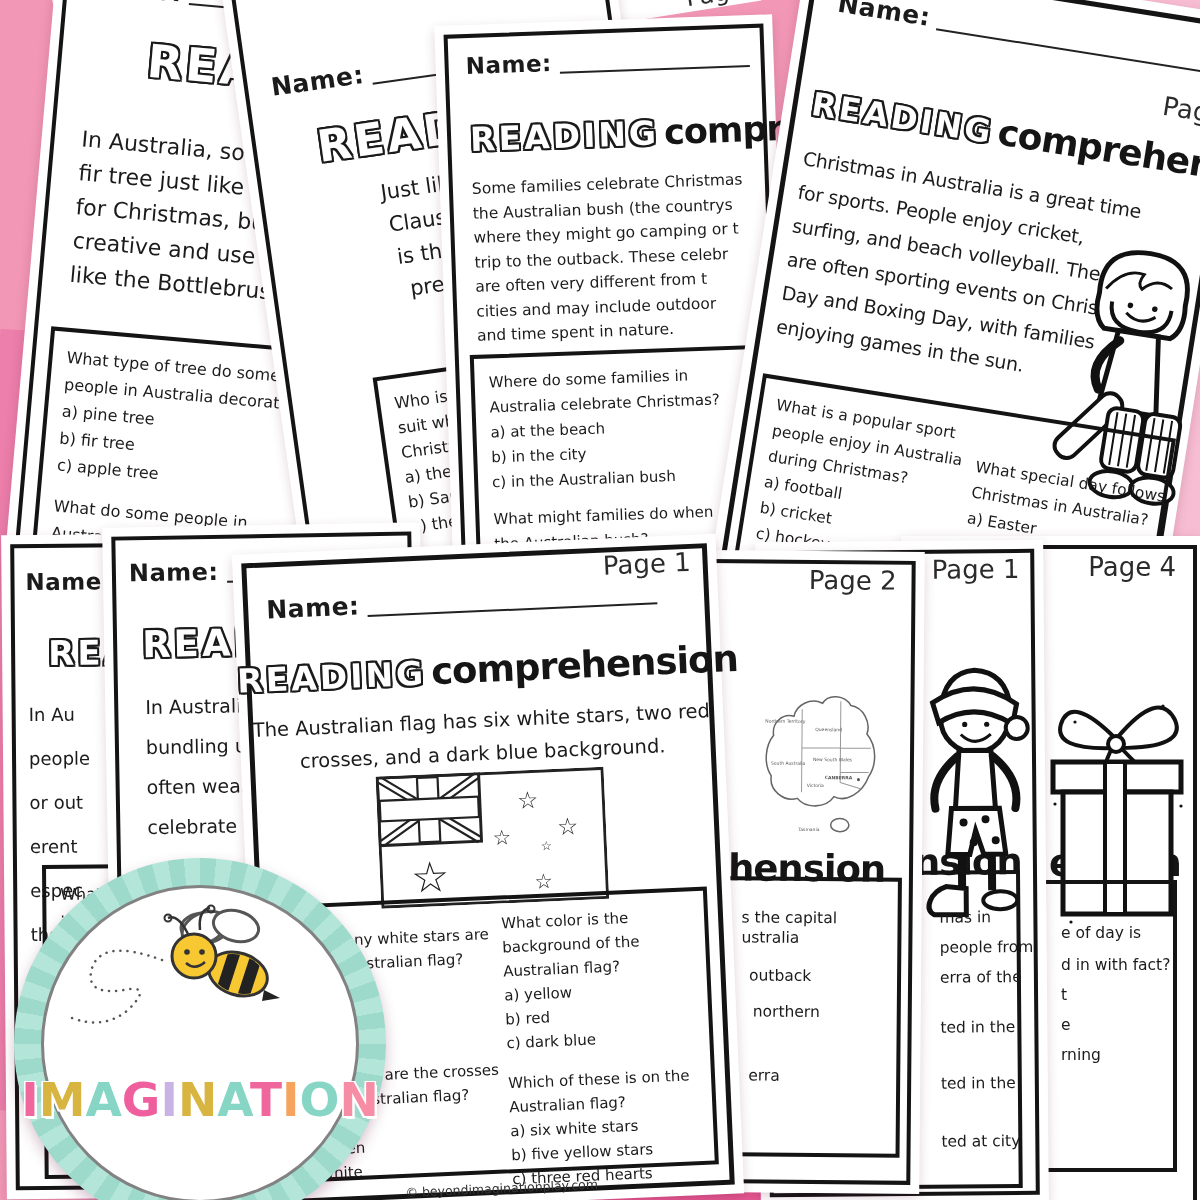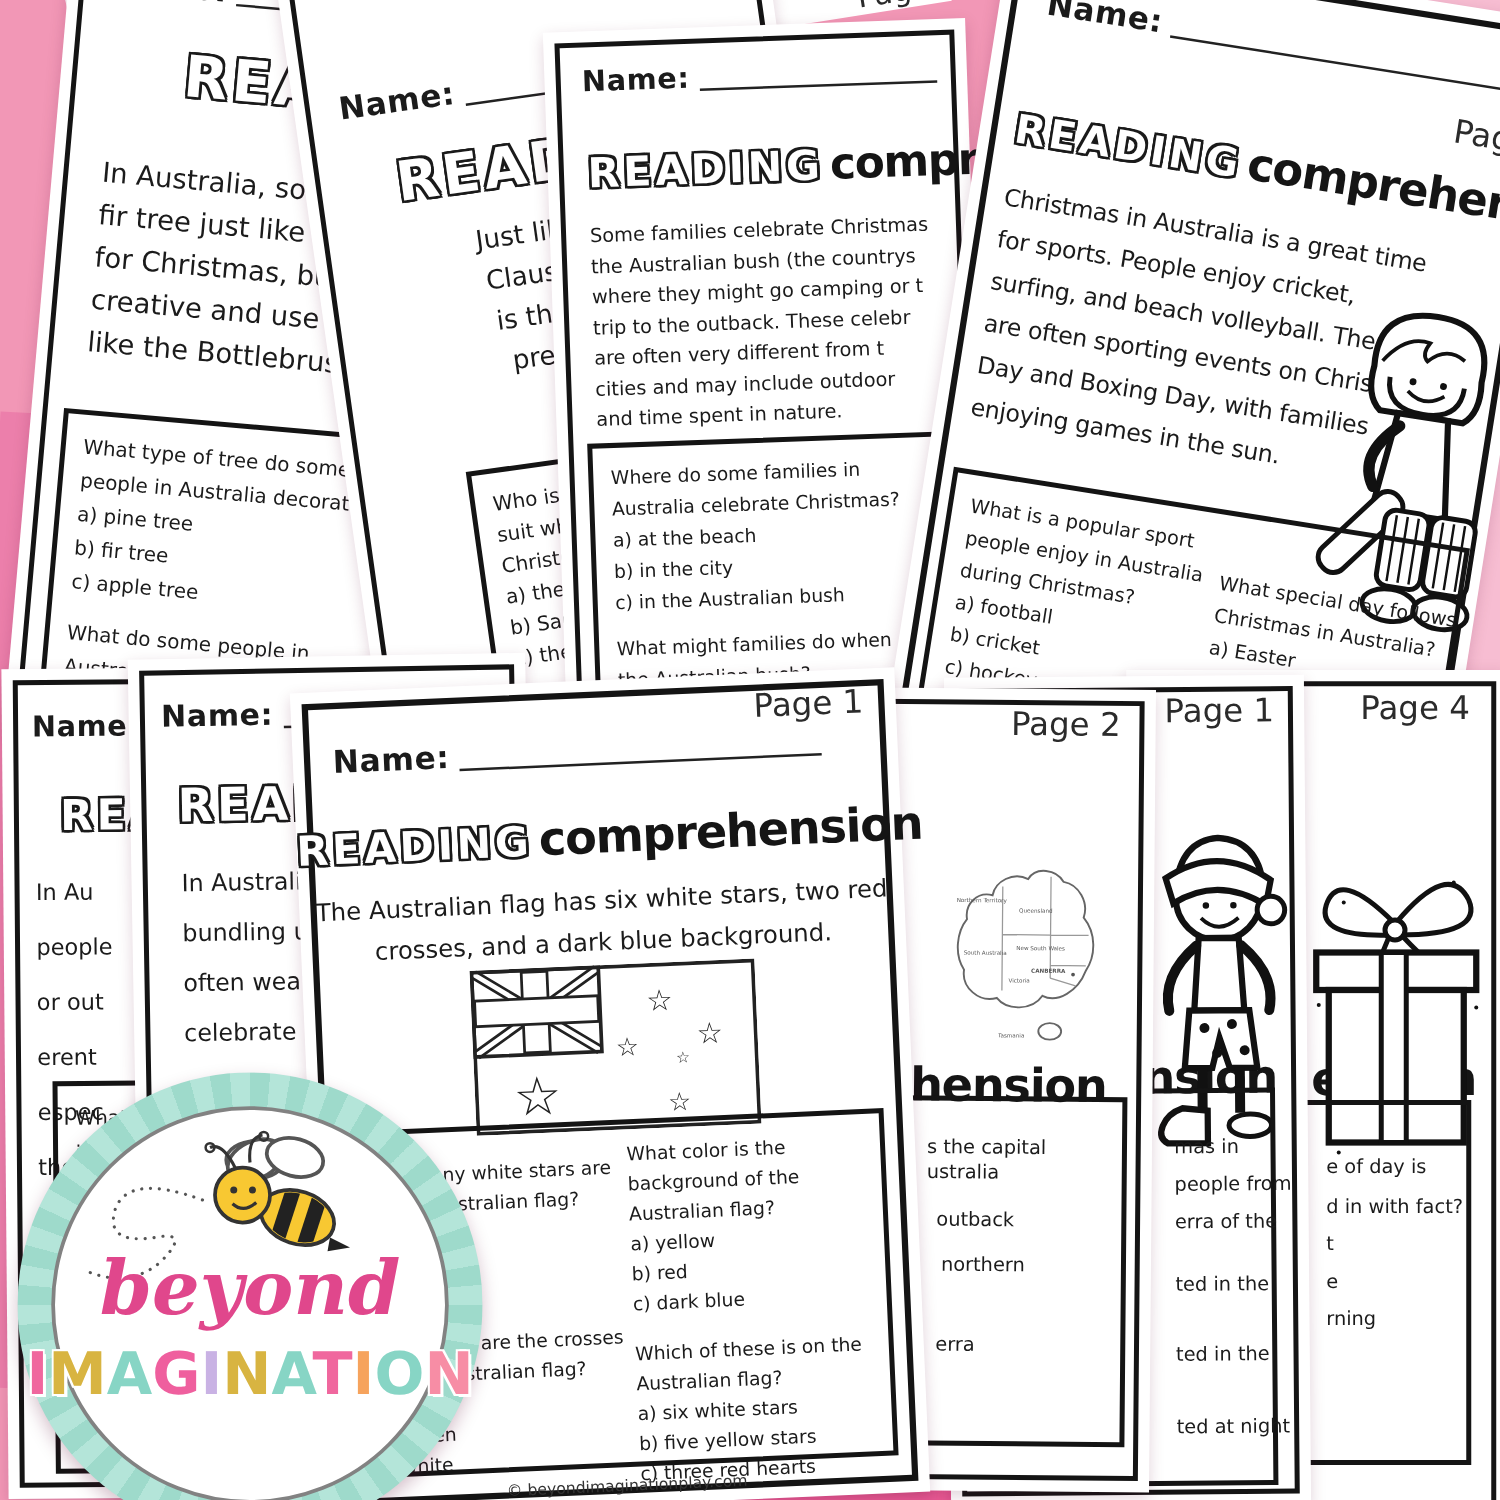--- a/index.html
+++ b/index.html
@@ -398,21 +398,21 @@
         <path d="M54,232 v26 h-32 q-8,-4 -4,-14 q4,-10 16,-14 Z" fill="#fff" stroke="#111" stroke-width="5"></path>
         <ellipse cx="88" cy="244" rx="17" ry="9" fill="#fff" stroke="#111" stroke-width="4"></ellipse>
       </svg>
     </div>
     <div class="qbox" style="left:20px;right:26px;top:330px;bottom:16px;font-size:15.5px">
       <span class="frag" style="left:157px;top:34px">mas in</span>
       <span class="frag" style="left:157px;top:64px">people from</span>
       <span class="frag" style="left:157px;top:94px">erra of the</span>
       <span class="frag" style="left:157px;top:144px">ted in the</span>
       <span class="frag" style="left:157px;top:200px">ted in the</span>
-      <span class="frag" style="left:157px;top:258px">ted at night</span>
+      <span class="frag" style="left:157px;top:258px">ted at city</span>
     </div>
   </div>
 
   <div class="sheet" style="left:901px;top:536px;width:305px;height:680px;z-index:7">
     <div class="inner"></div>
     <div class="pagelab" style="right:30px;top:16px">Page 4</div>
     <div class="frag boldt" style="left:148px;top:306px;font-size:37px">ension</div>
 
     <div style="position:absolute;left:134px;top:140px;width:162px;height:290px">
       <svg width="162" height="290" viewBox="0 0 162 290">
@@ -468,17 +468,16 @@
           <rect x="70" y="40" width="12" height="62" fill="#222" transform="rotate(18 86 72)"></rect>
           <rect x="92" y="40" width="12" height="62" fill="#222" transform="rotate(18 86 72)"></rect>
         </g>
         <path d="M112,88 l16,8 l-18,3 z" fill="#222"></path>
         <circle cx="42" cy="54" r="22" fill="#f8c832" stroke="#333" stroke-width="3"></circle>
         <circle cx="35" cy="50" r="2.8" fill="#333"></circle>
           <circle cx="50" cy="50" r="2.8" fill="#333"></circle>
         <path d="M34,61 Q43,69 53,60" fill="none" stroke="#333" stroke-width="2.5"></path>
       </svg>
     </div>
-    <div class="beyond">beyond</div>
     <div class="imag"><span style="color: rgb(240, 103, 158);">I</span><span style="color: rgb(216, 180, 65);">M</span><span style="color: rgb(135, 213, 197);">A</span><span style="color: rgb(239, 95, 158);">G</span><span style="color: rgb(201, 178, 228);">I</span><span style="color: rgb(216, 180, 65);">N</span><span style="color: rgb(135, 213, 197);">A</span><span style="color: rgb(240, 103, 158);">T</span><span style="color: rgb(246, 163, 93);">I</span><span style="color: rgb(135, 213, 197);">O</span><span style="color: rgb(247, 141, 165);">N</span></div>
   </div>
 
 </div>
 
 </body></html>

